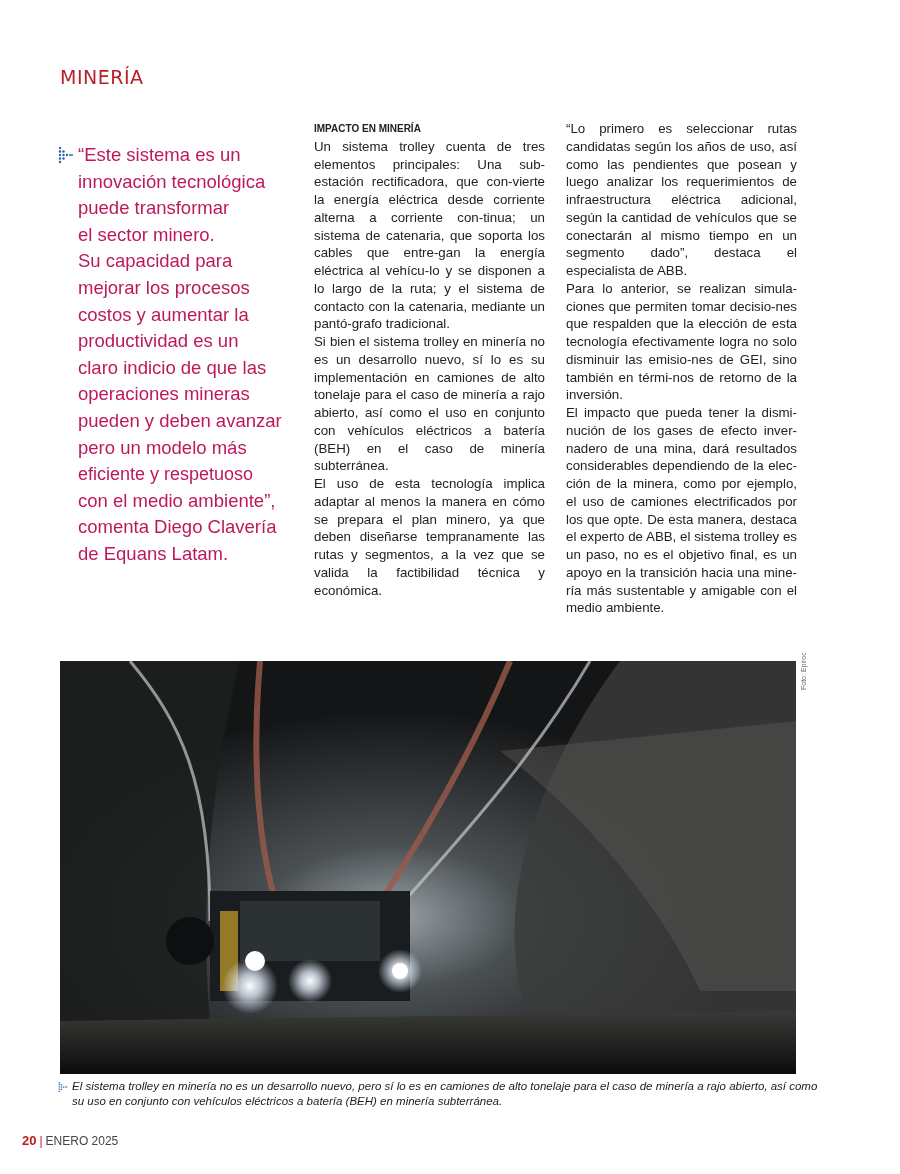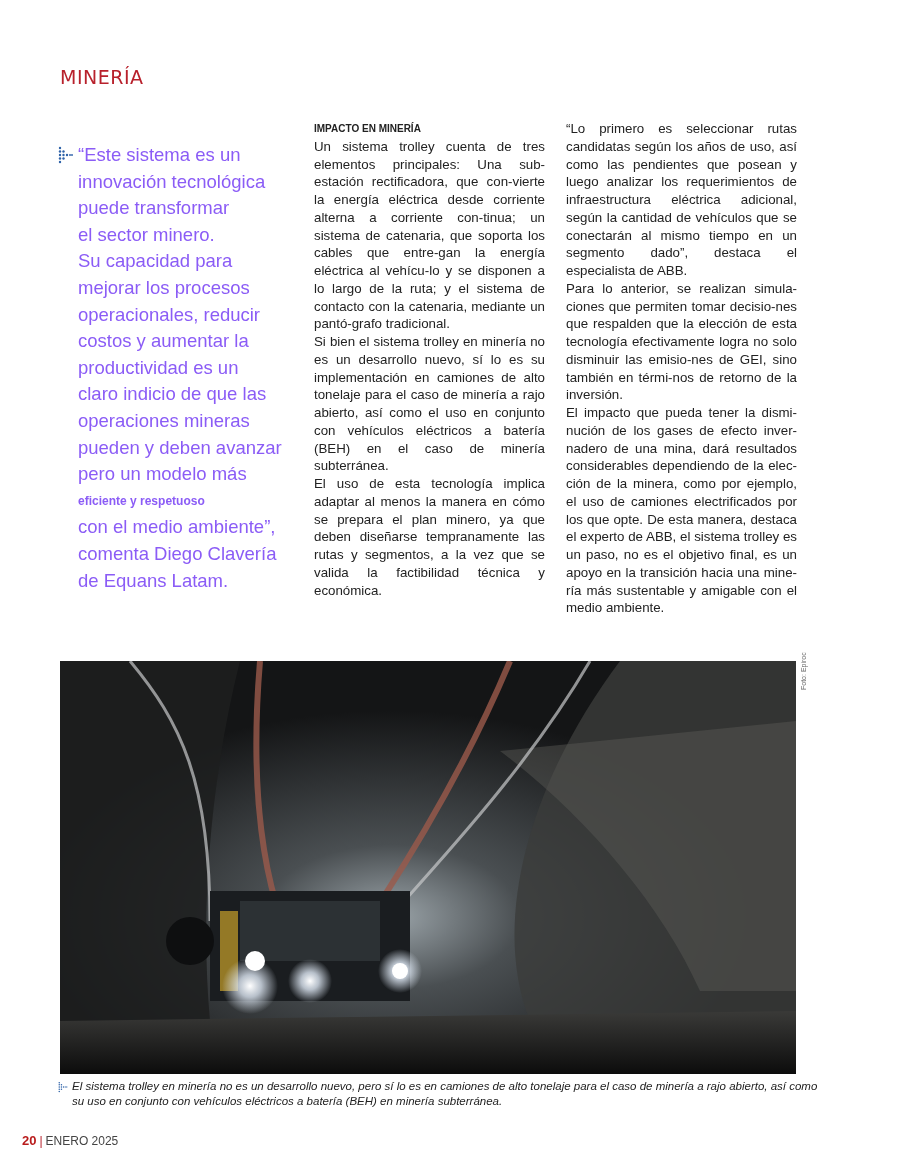--- a/index.html
+++ b/index.html
@@ -1,22 +1,22 @@
 <!DOCTYPE html>
 <html><head>
 <meta charset="utf-8">
 <style>
   html, body { margin: 0; padding: 0; background: #ffffff; }
   body { width: 900px; height: 1174px; position: relative; overflow: hidden; font-family: "Liberation Sans", sans-serif; color: #222; }
   .section-title { position: absolute; left: 60px; top: 66px; font-size: 19px; letter-spacing: 0.5px; color: #b8212c; font-family: "DejaVu Sans", sans-serif; font-weight: normal; }
   .pull-quote { position: absolute; left: 58px; top: 142px; width: 240px; }
   .pq-icon { position: absolute; left: 0; top: 4px; width: 16px; height: 18px; }
-  .pq-text { margin-left: 20px; font-size: 18.5px; line-height: 26.6px; color: #8b5cf6; }
+  .pq-text { margin-left: 20px; font-size: 18.5px; line-height: 26.6px; color: #be185d; }
   .pq-text .line { display: block; white-space: nowrap; }
-  .pq-text .bold { font-weight: bold; font-size: 12px; }
+  .pq-text .bold { font-weight: normal; font-size: 18px; }
   .col { position: absolute; top: 120px; width: 231px; font-size: 13.3px; line-height: 17.75px; color: #222; text-align: justify; }
   .col p { margin: 0; }
   .col h3 { margin: 0; font-size: 10px; font-weight: bold; line-height: 17.75px; }
   .col1 { left: 314px; }
   .col2 { left: 566px; }
   .photo { position: absolute; left: 60px; top: 661px; width: 736px; height: 413px; overflow: hidden; background: #0d0d0e; }
   .photo svg { display: block; }
   .photo-credit { position: absolute; left: 800px; top: 690px; transform-origin: left top; transform: rotate(-90deg); font-size: 7px; color: #666; white-space: nowrap; }
   .caption { position: absolute; left: 58px; top: 1079px; width: 760px; font-size: 11.5px; line-height: 15px; color: #222; font-style: italic; }
   .caption-icon { position: absolute; left: 0; top: 2px; width: 10px; height: 12px; }
@@ -45,21 +45,20 @@
       <rect x="11" y="8.3" width="4" height="1.4"></rect>
     </g>
   </svg>
   <div class="pq-text">
     <span class="line">“Este sistema es un</span>
     <span class="line">innovación tecnológica</span>
     <span class="line">puede transformar</span>
     <span class="line">el sector minero.</span>
     <span class="line">Su capacidad para</span>
     <span class="line">mejorar los procesos</span>
-    <span class="line">operacionales, reducir</span>
     <span class="line">costos y aumentar la</span>
     <span class="line">productividad es un</span>
     <span class="line">claro indicio de que las</span>
     <span class="line">operaciones mineras</span>
     <span class="line">pueden y deben avanzar</span>
     <span class="line">pero un modelo más</span>
     <span class="line bold">eficiente y respetuoso</span>
     <span class="line">con el medio ambiente”,</span>
     <span class="line">comenta Diego Clavería</span>
     <span class="line">de Equans Latam.</span>

